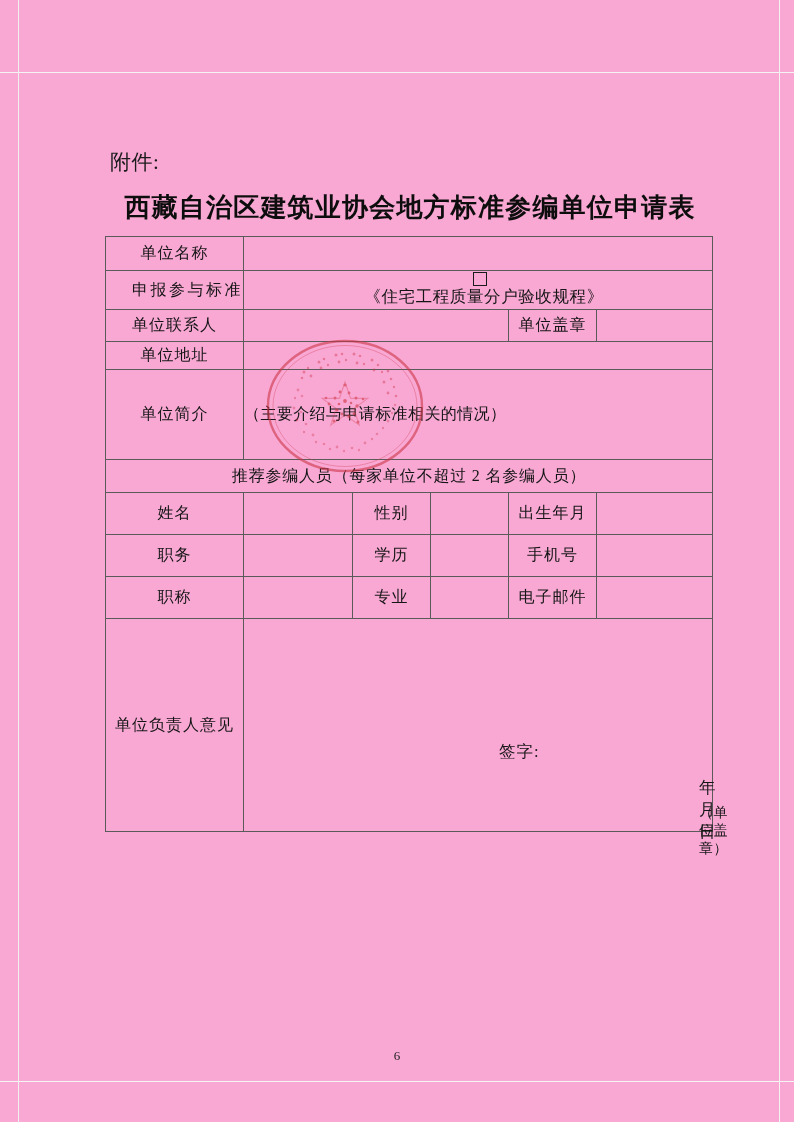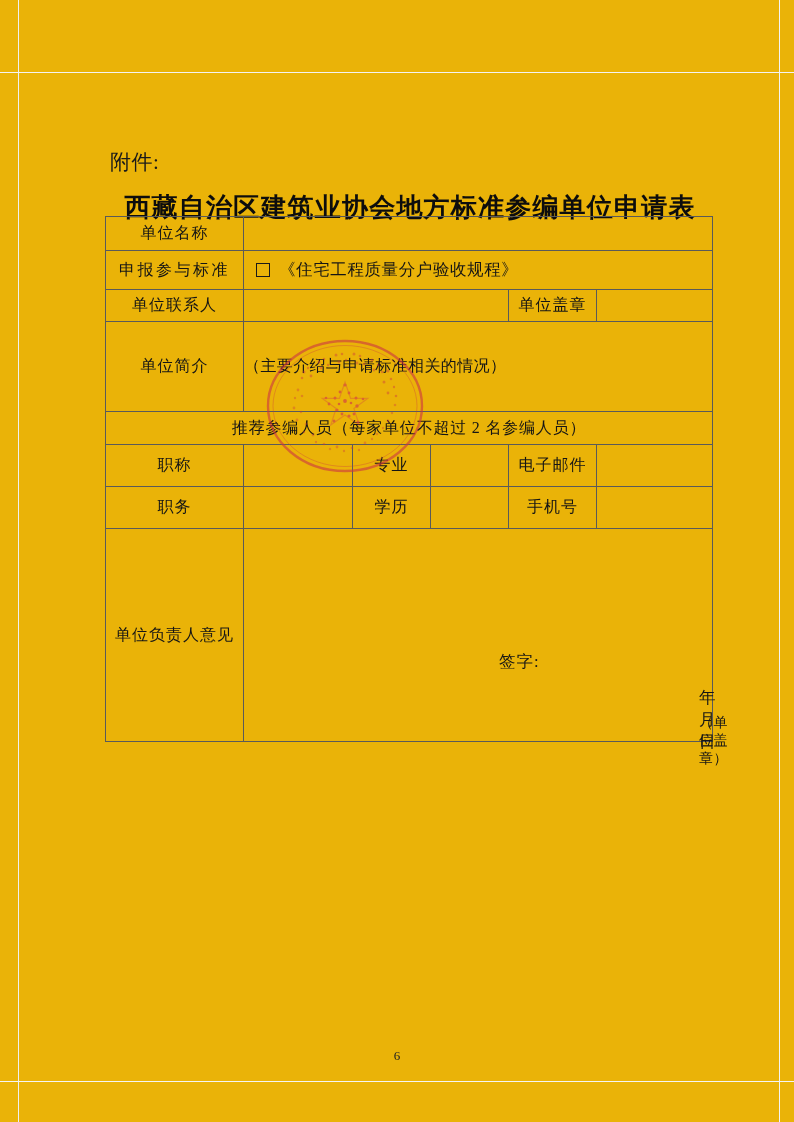--- a/index.html
+++ b/index.html
@@ -8,21 +8,21 @@
     background: #ffffff;
   }
   body {
     font-family: "Liberation Serif", "DejaVu Serif", serif;
     color: #111;
   }
   .page {
     position: relative;
     width: 794px;
     height: 1122px;
-    background: #eab308;
+    background: #f9a8d4;
     overflow: hidden;
   }
 
   
   .scan-edge-v {
     position: absolute;
     top: 0; left: 18px;
     width: 1px; height: 1122px;
     background: #f0f0f0;
   }
@@ -63,39 +63,39 @@
     font-size: 26px;
     font-weight: bold;
     letter-spacing: 1.2px;
     color: #0d0d0d;
   }
 
   
   .form-table {
     position: absolute;
     left: 105px;
-    top: 216px;
+    top: 236px;
     width: 607px;
     border-collapse: collapse;
     table-layout: fixed;
     padding-left: 20px;
   }
   .form-table td {
     border: 1px solid #5a5a5a;
     padding: 0;
     font-size: 16px;
     color: #151515;
     vertical-align: middle;
   }
   .lbl {
     text-align: center;
     letter-spacing: 1px;
   }
   .lbl-wide {
-    text-align: center;
+    text-align: right;
     letter-spacing: 2.5px;
   }
   .cell-pad {
     padding: 4px 8px;
   }
 
   .row-h34 { height: 34px; }
   .row-h39 { height: 39px; }
   .row-h32 { height: 32px; margin-top: 28px; }
   .row-h28 { height: 28px; }
@@ -104,20 +104,21 @@
   .row-h42 { height: 42px; }
   .row-h213 { height: 213px; }
 
   .std-line {
     display: flex;
     align-items: center;
     padding-left: 12px;
     font-size: 16.5px;
     letter-spacing: 0.6px;
     white-space: nowrap;
+    flex-direction: column;
   }
   .chk {
     display: inline-block;
     width: 12px;
     height: 12px;
     border: 1.6px solid #1a1a1a;
     margin-right: 9px;
     flex: 0 0 auto;
   }
 
@@ -231,48 +232,60 @@
     </tr>
 
 
     <tr class="row-h32">
       <td class="lbl">单位联系人</td>
       <td class="cell-pad" colspan="4"></td>
       <td class="lbl">单位盖章</td>
       <td class="cell-pad"></td>
     </tr>
 
+    <tr class="row-h28">
+      <td class="lbl">单位地址</td>
+      <td class="cell-pad" colspan="6"></td>
+    </tr>
 
     <tr class="row-h90">
       <td class="lbl">单位简介</td>
       <td class="brief-note td-top" colspan="6">
         <span>（主要介绍与申请标准相关的情况）</span>
       </td>
     </tr>
 
     <tr class="row-h33">
       <td class="center-banner" colspan="7">推荐参编人员（每家单位不超过 2 名参编人员）</td>
     </tr>
 
+    <tr class="row-h42">
+      <td class="lbl">姓名</td>
+      <td class="cell-pad" colspan="2"></td>
+      <td class="lbl">性别</td>
+      <td class="cell-pad"></td>
+      <td class="lbl">出生年月</td>
+      <td class="cell-pad"></td>
+    </tr>
+
+    <tr class="row-h42">
+      <td class="lbl">职务</td>
+      <td class="cell-pad" colspan="2"></td>
+      <td class="lbl">学历</td>
+      <td class="cell-pad"></td>
+      <td class="lbl">手机号</td>
+      <td class="cell-pad"></td>
+    </tr>
 
     <tr class="row-h42">
       <td class="lbl">职称</td>
       <td class="cell-pad" colspan="2"></td>
       <td class="lbl">专业</td>
       <td class="cell-pad"></td>
       <td class="lbl">电子邮件</td>
-      <td class="cell-pad"></td>
-    </tr>
-
-    <tr class="row-h42">
-      <td class="lbl">职务</td>
-      <td class="cell-pad" colspan="2"></td>
-      <td class="lbl">学历</td>
-      <td class="cell-pad"></td>
-      <td class="lbl">手机号</td>
       <td class="cell-pad"></td>
     </tr>
 
     <tr class="row-h213">
       <td class="lbl">单位负责人意见</td>
       <td class="sig-cell" colspan="6">
         <div class="sig-word">签字:</div>
         <div class="sig-date">
           <span>年</span>
           <span>月</span>

